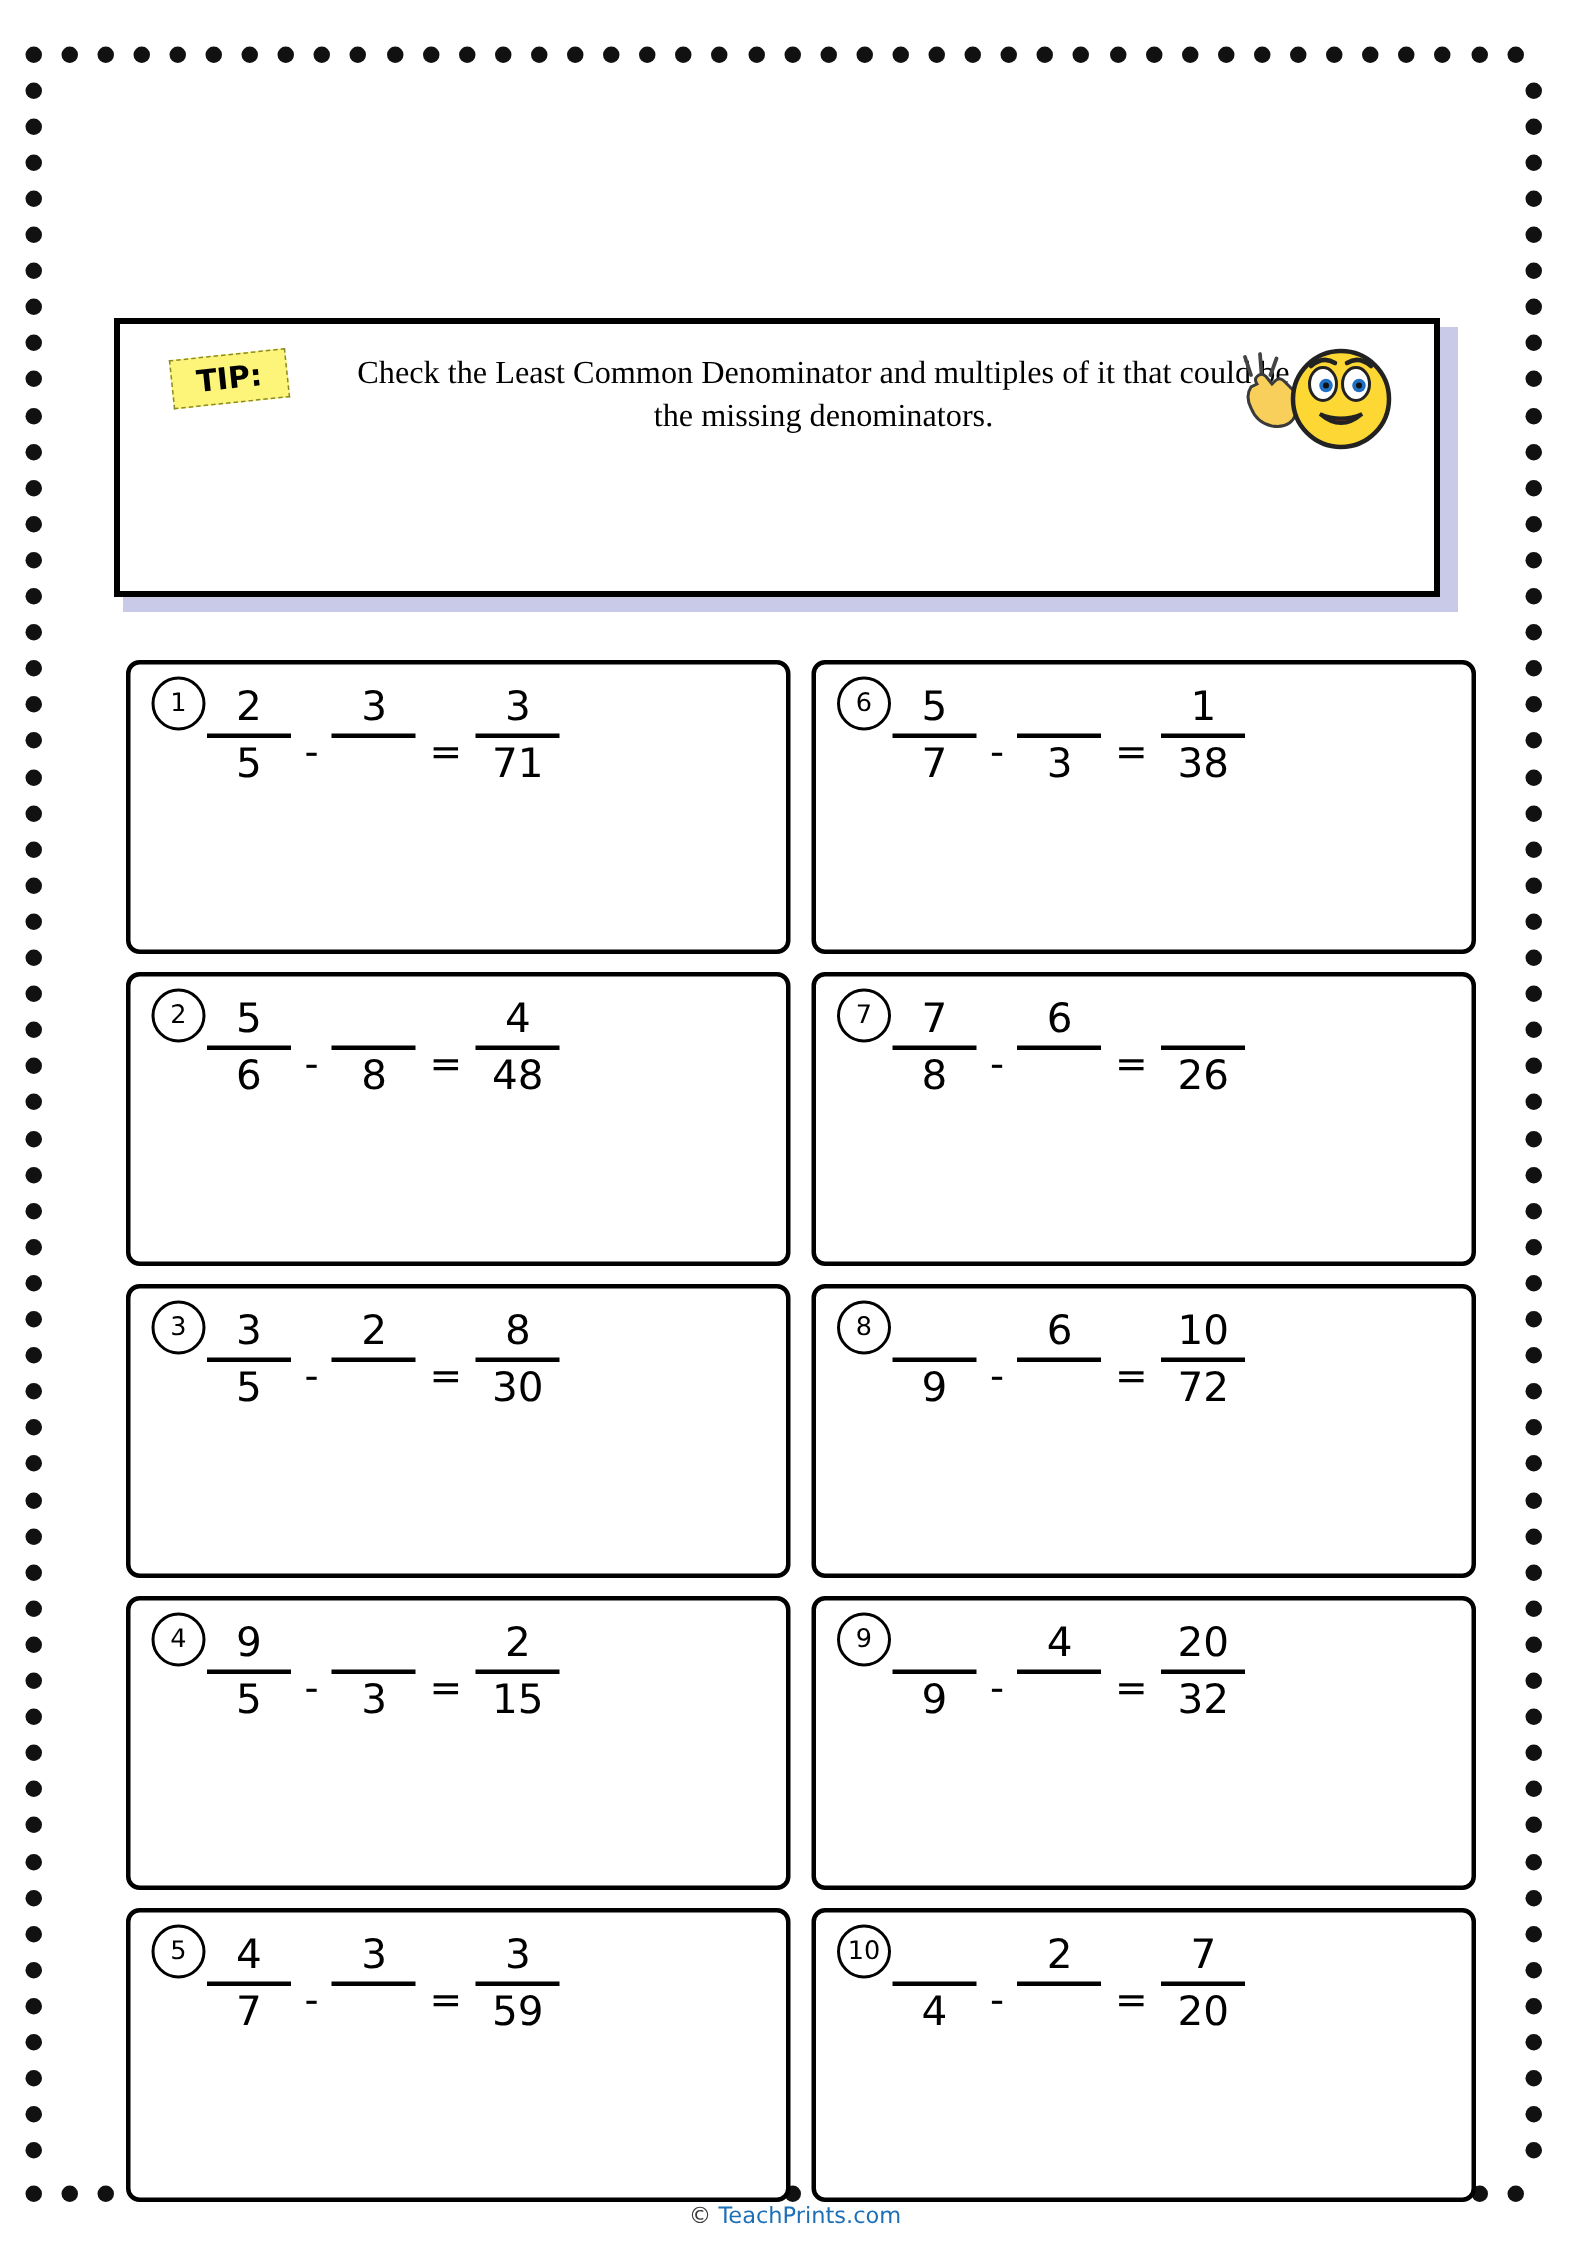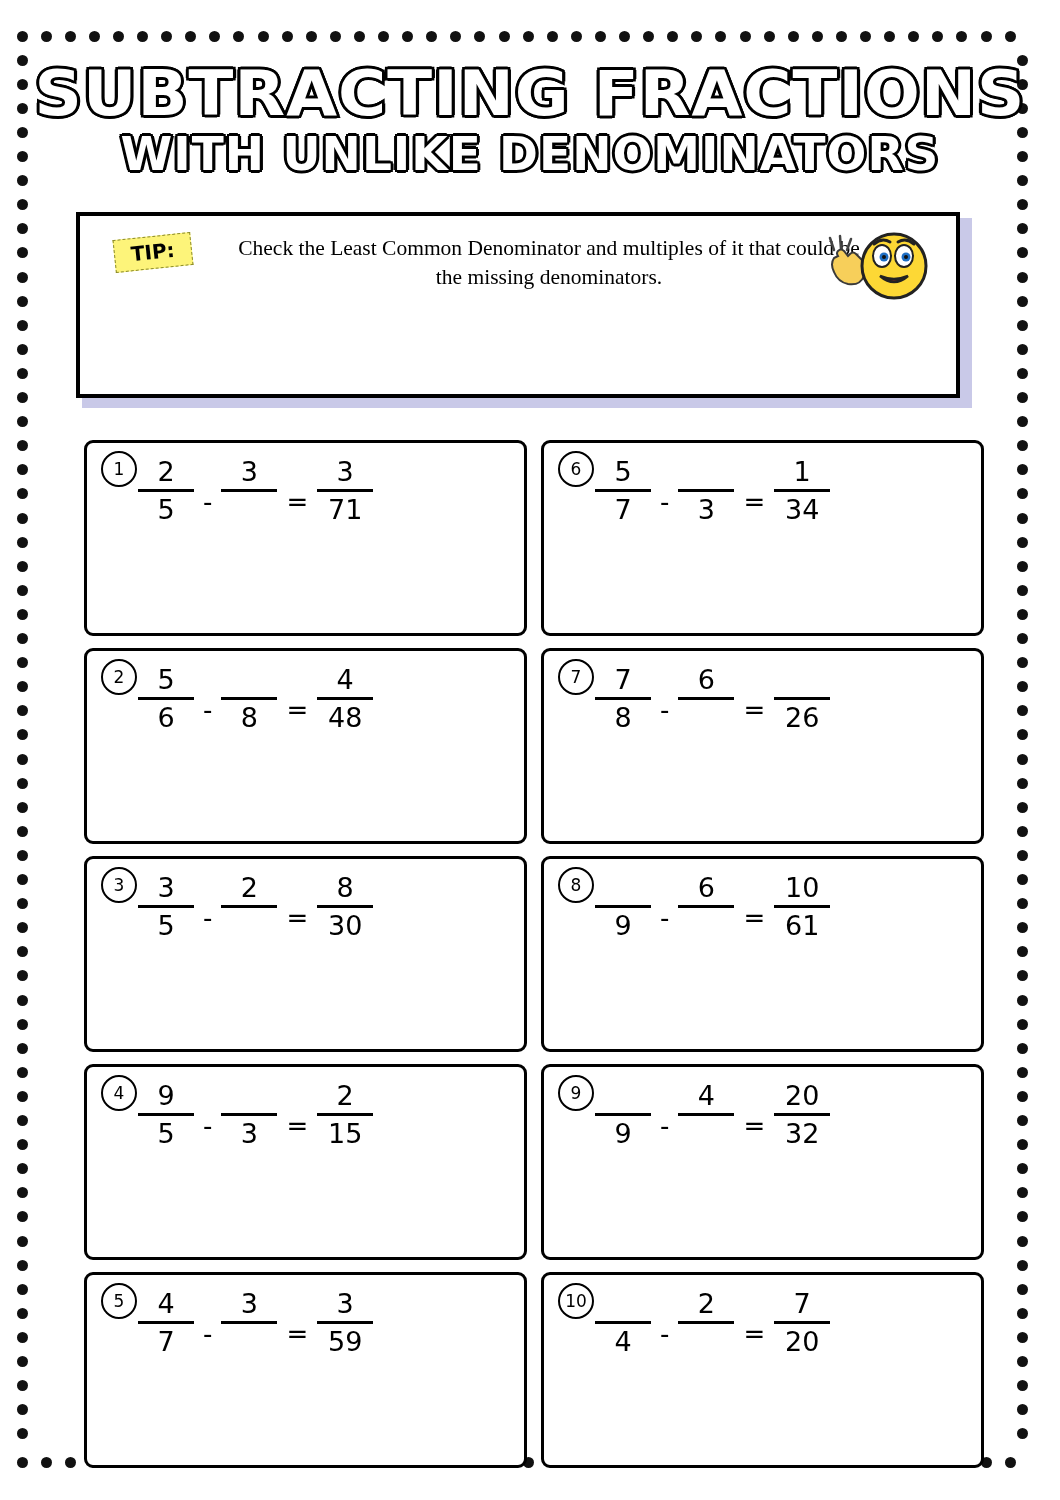--- a/index.html
+++ b/index.html
@@ -419,24 +419,20 @@
       <div class="dot" style="left: 16.5px; top: 1356px;"></div>
       <div class="dot" style="left: 1016.5px; top: 1356px;"></div>
       <div class="dot" style="left: 16.5px; top: 1380.1px;"></div>
       <div class="dot" style="left: 1016.5px; top: 1380.1px;"></div>
       <div class="dot" style="left: 16.5px; top: 1404.2px;"></div>
       <div class="dot" style="left: 1016.5px; top: 1404.2px;"></div>
       <div class="dot" style="left: 16.5px; top: 1428.3px;"></div>
       <div class="dot" style="left: 1016.5px; top: 1428.3px;"></div>
     </div>
 
-  <div class="title-block">
-    <div class="title-line1">SUBTRACTING FRACTIONS</div>
-    <div class="title-line2">WITH UNLIKE DENOMINATORS</div>
-  </div>
 
   <div class="instr-shadow"></div>
   <div class="instr-box">
     <div class="tip-row">
       <div class="tip-badge">TIP:</div>
       <div class="tip-text">Check the Least Common Denominator and multiples of it that could be the missing denominators.</div>
       <div class="emoji-wrap">
         <svg width="110" height="72" viewBox="0 0 110 72">
 
           <g transform="translate(4,6)">
@@ -496,21 +492,21 @@
             <div class="op">-</div>
             <div class="frac">
               <div class="n"></div>
               <div class="bar"></div>
               <div class="d">3</div>
             </div>
             <div class="op">=</div>
             <div class="frac">
               <div class="n">1</div>
               <div class="bar"></div>
-              <div class="d">34</div>
+              <div class="d">38</div>
             </div>
           </div>
         </div>
       </div>
       <div class="row">
         <div class="card">
           <div class="num-badge">2</div>
           <div class="equation">
             <div class="frac">
               <div class="n">5</div>
@@ -588,21 +584,21 @@
             <div class="op">-</div>
             <div class="frac">
               <div class="n">6</div>
               <div class="bar"></div>
               <div class="d"></div>
             </div>
             <div class="op">=</div>
             <div class="frac">
               <div class="n">10</div>
               <div class="bar"></div>
-              <div class="d">61</div>
+              <div class="d">72</div>
             </div>
           </div>
         </div>
       </div>
       <div class="row">
         <div class="card">
           <div class="num-badge">4</div>
           <div class="equation">
             <div class="frac">
               <div class="n">9</div>
@@ -687,14 +683,18 @@
             <div class="frac">
               <div class="n">7</div>
               <div class="bar"></div>
               <div class="d">20</div>
             </div>
           </div>
         </div>
       </div>
     </div>
 
+  <div class="footer">
+    <span>©</span>
+    <span class="brand">TeachPrints</span><span class="brand">.com</span>
+  </div>
 
 </div>
 
 </body></html>

